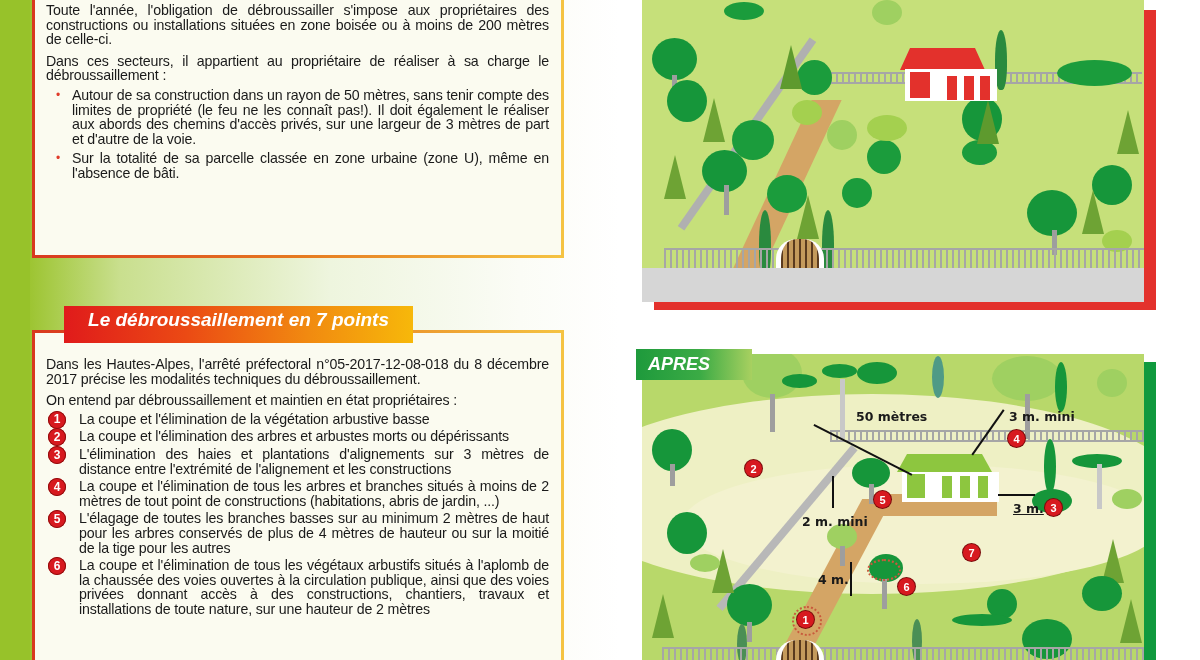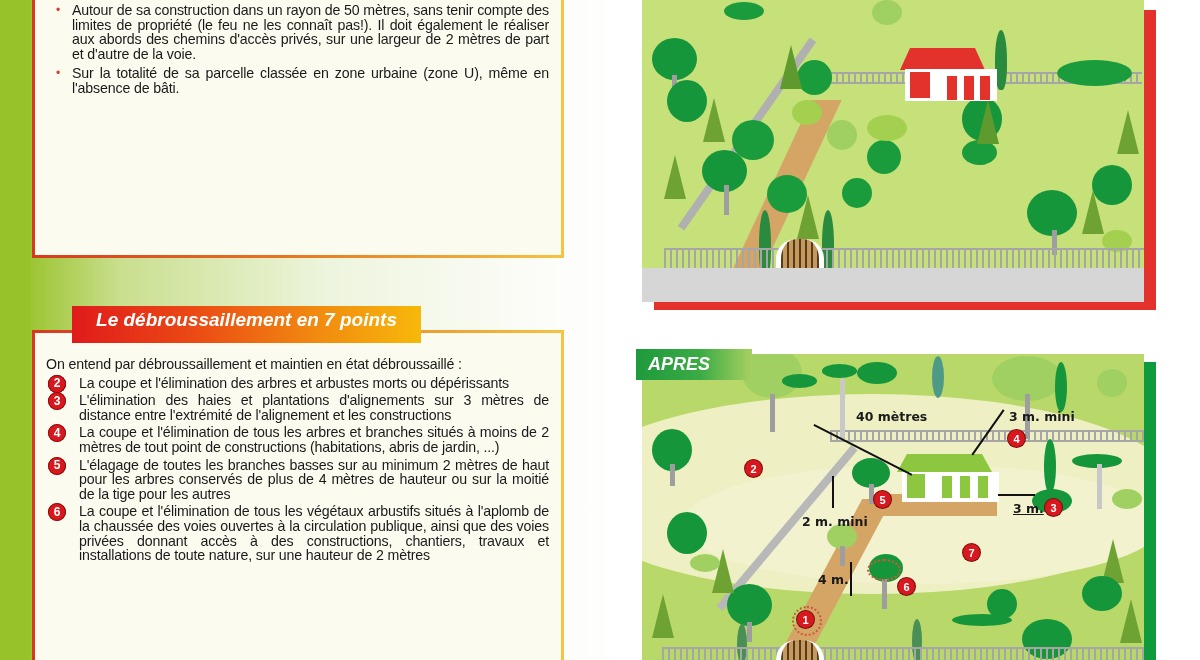--- a/index.html
+++ b/index.html
@@ -20,21 +20,21 @@
   .box2 { top:330px; height:360px; padding:24px 12px 0 11px; }
   .box p { margin:0 0 7px 0; text-align:justify; }
   .bullets { margin:0 0 7px 0; padding:0 0 0 26px; list-style:none; }
   .bullets li { position:relative; margin-bottom:5px; text-align:justify; }
   .bullets li .dot { position:absolute; left:-16px; top:0; color:#e03b2a; font-size:12px; }
   .section-title {
     position:absolute; left:64px; top:306px; width:349px; height:37px;
     background:linear-gradient(90deg,#e01b1b 0%,#eb4a14 35%,#f18a10 70%,#f7b80a 100%);
     color:#fff; font-style:italic; font-weight:bold; font-size:19px;
     display:flex; align-items:center; justify-content:center; z-index:3;
-    box-sizing:border-box; padding-bottom:10px;margin-left:8px;
+    box-sizing:border-box; padding-bottom:10px;
   }
   .points { margin:0; padding:0; list-style:none; }
   .points li { position:relative; padding-left:33px; margin-bottom:3px; text-align:justify; }
   .points .num {
     position:absolute; left:2px; top:-1px; width:18px; height:18px; border-radius:50%;
     background:#d7191f; color:#fff; font-weight:bold; font-size:12px;
     display:flex; align-items:center; justify-content:center;
     box-shadow: inset 0 0 0 1px #8d0c0c;
   }
   
@@ -64,32 +64,35 @@
   .dotring { position:absolute; border:2px dotted #c85a3c; border-radius:50%; z-index:2; }
   .dim-label { position:absolute; font-family:"DejaVu Sans", sans-serif; font-weight:bold; font-size:12.5px; color:#1a1a1a; z-index:3; white-space:nowrap; }
   .arrow { position:absolute; background:#111; z-index:3; }
 </style>
 </head>
 <body>
 
 <div class="green-strip"></div>
 
 <div class="box box1">
+  <p>Toute l'année, l'obligation de débroussailler s'impose aux propriétaires des constructions ou installations situées en zone boisée ou à moins de 200 mètres de celle-ci.</p>
+  <p style="margin-bottom:5px">Dans ces secteurs, il appartient au propriétaire de réaliser à sa charge le débroussaillement :</p>
   <ul class="bullets">
-    <li><span class="dot">•</span><span>Autour de sa construction dans un rayon de 50 mètres, sans tenir compte des limites de propriété (le feu ne les connaît pas!). Il doit également le réaliser aux abords des chemins d'accès privés, sur une largeur de 2 mètres de part et d'autre de la voie.</span></li>
+    <li><span class="dot">•</span><span>Autour de sa construction dans un rayon de 50 mètres, sans tenir compte des limites de propriété (le feu ne les connaît pas!). Il doit également le réaliser aux abords des chemins d'accès privés, sur une largeur de 3 mètres de part et d'autre de la voie.</span></li>
     <li><span class="dot">•</span><span>Sur la totalité de sa parcelle classée en zone urbaine (zone U), même en l'absence de bâti.</span></li>
   </ul>
 </div>
 
 <div class="section-title">Le débroussaillement en 7 points</div>
 
 <div class="box box2">
-  <p style="margin-bottom:4px">On entend par débroussaillement et maintien en état débroussaillé :</p>
+  <p>Dans les Hautes-Alpes, l'arrêté préfectoral n°05-2017-12-08-018 du 8 décembre 2017 précise les modalités techniques du débroussaillement.</p>
+  <p style="margin-bottom:4px">On entend par débroussaillement et maintien en état propriétaires :</p>
   <ul class="points">
-    <li><span class="num">1</span></li>
+    <li><span class="num">1</span><span>La coupe et l'élimination de la végétation arbustive basse</span></li>
     <li><span class="num">2</span><span>La coupe et l'élimination des arbres et arbustes morts ou dépérissants</span></li>
     <li><span class="num">3</span><span>L'élimination des haies et plantations d'alignements sur 3 mètres de distance entre l'extrémité de l'alignement et les constructions</span></li>
     <li><span class="num">4</span><span>La coupe et l'élimination de tous les arbres et branches situés à moins de 2 mètres de tout point de constructions (habitations, abris de jardin, ...)</span></li>
     <li><span class="num">5</span><span>L'élagage de toutes les branches basses sur au minimum 2 mètres de haut pour les arbres conservés de plus de 4 mètres de hauteur ou sur la moitié de la tige pour les autres</span></li>
     <li><span class="num">6</span><span>La coupe et l'élimination de tous les végétaux arbustifs situés à l'aplomb de la chaussée des voies ouvertes à la circulation publique, ainsi que des voies privées donnant accès à des constructions, chantiers, travaux et installations de toute nature, sur une hauteur de 2 mètres</span></li>
   </ul>
 </div>
 
 <div class="before-shadow"></div>
 <div class="illus before">
@@ -200,21 +203,21 @@
   <div class="house-body" style="left:260px;top:118px;width:97px;height:30px;"></div>
   <div class="win" style="left:265px;top:120px;width:18px;height:24px;background:#8dc63f;"></div>
   <div class="win" style="left:300px;top:122px;width:10px;height:22px;background:#8dc63f;"></div>
   <div class="win" style="left:318px;top:122px;width:10px;height:22px;background:#8dc63f;"></div>
   <div class="win" style="left:336px;top:122px;width:10px;height:22px;background:#8dc63f;"></div>
 
   <div class="fence" style="left:20px;top:293px;width:482px;"></div>
   <div class="gate" style="left:134px;top:286px;"></div>
 
   <div class="arrow" style="left:172px;top:70px;width:110px;height:1.5px;transform:rotate(27deg);transform-origin:left;"></div>
-  <span class="dim-label" style="left:214px;top:55px;">40 mètres</span>
+  <span class="dim-label" style="left:214px;top:55px;">50 mètres</span>
   <div class="arrow" style="left:330px;top:100px;width:55px;height:1.5px;transform:rotate(-55deg);transform-origin:left;"></div>
   <span class="dim-label" style="left:367px;top:55px;">3 m. mini</span>
   <div class="arrow" style="left:356px;top:140px;width:37px;height:1.5px;"></div>
   <span class="dim-label" style="left:371px;top:147px;text-decoration:underline;">3 m.</span>
   <div class="arrow" style="left:190px;top:122px;width:1.5px;height:32px;"></div>
   <span class="dim-label" style="left:160px;top:160px;">2 m. mini</span>
   <div class="arrow" style="left:208px;top:208px;width:1.5px;height:34px;"></div>
   <span class="dim-label" style="left:176px;top:218px;text-align:right;">4 m.</span>
 
   <div class="dotring" style="left:150px;top:252px;width:26px;height:26px;"></div>

